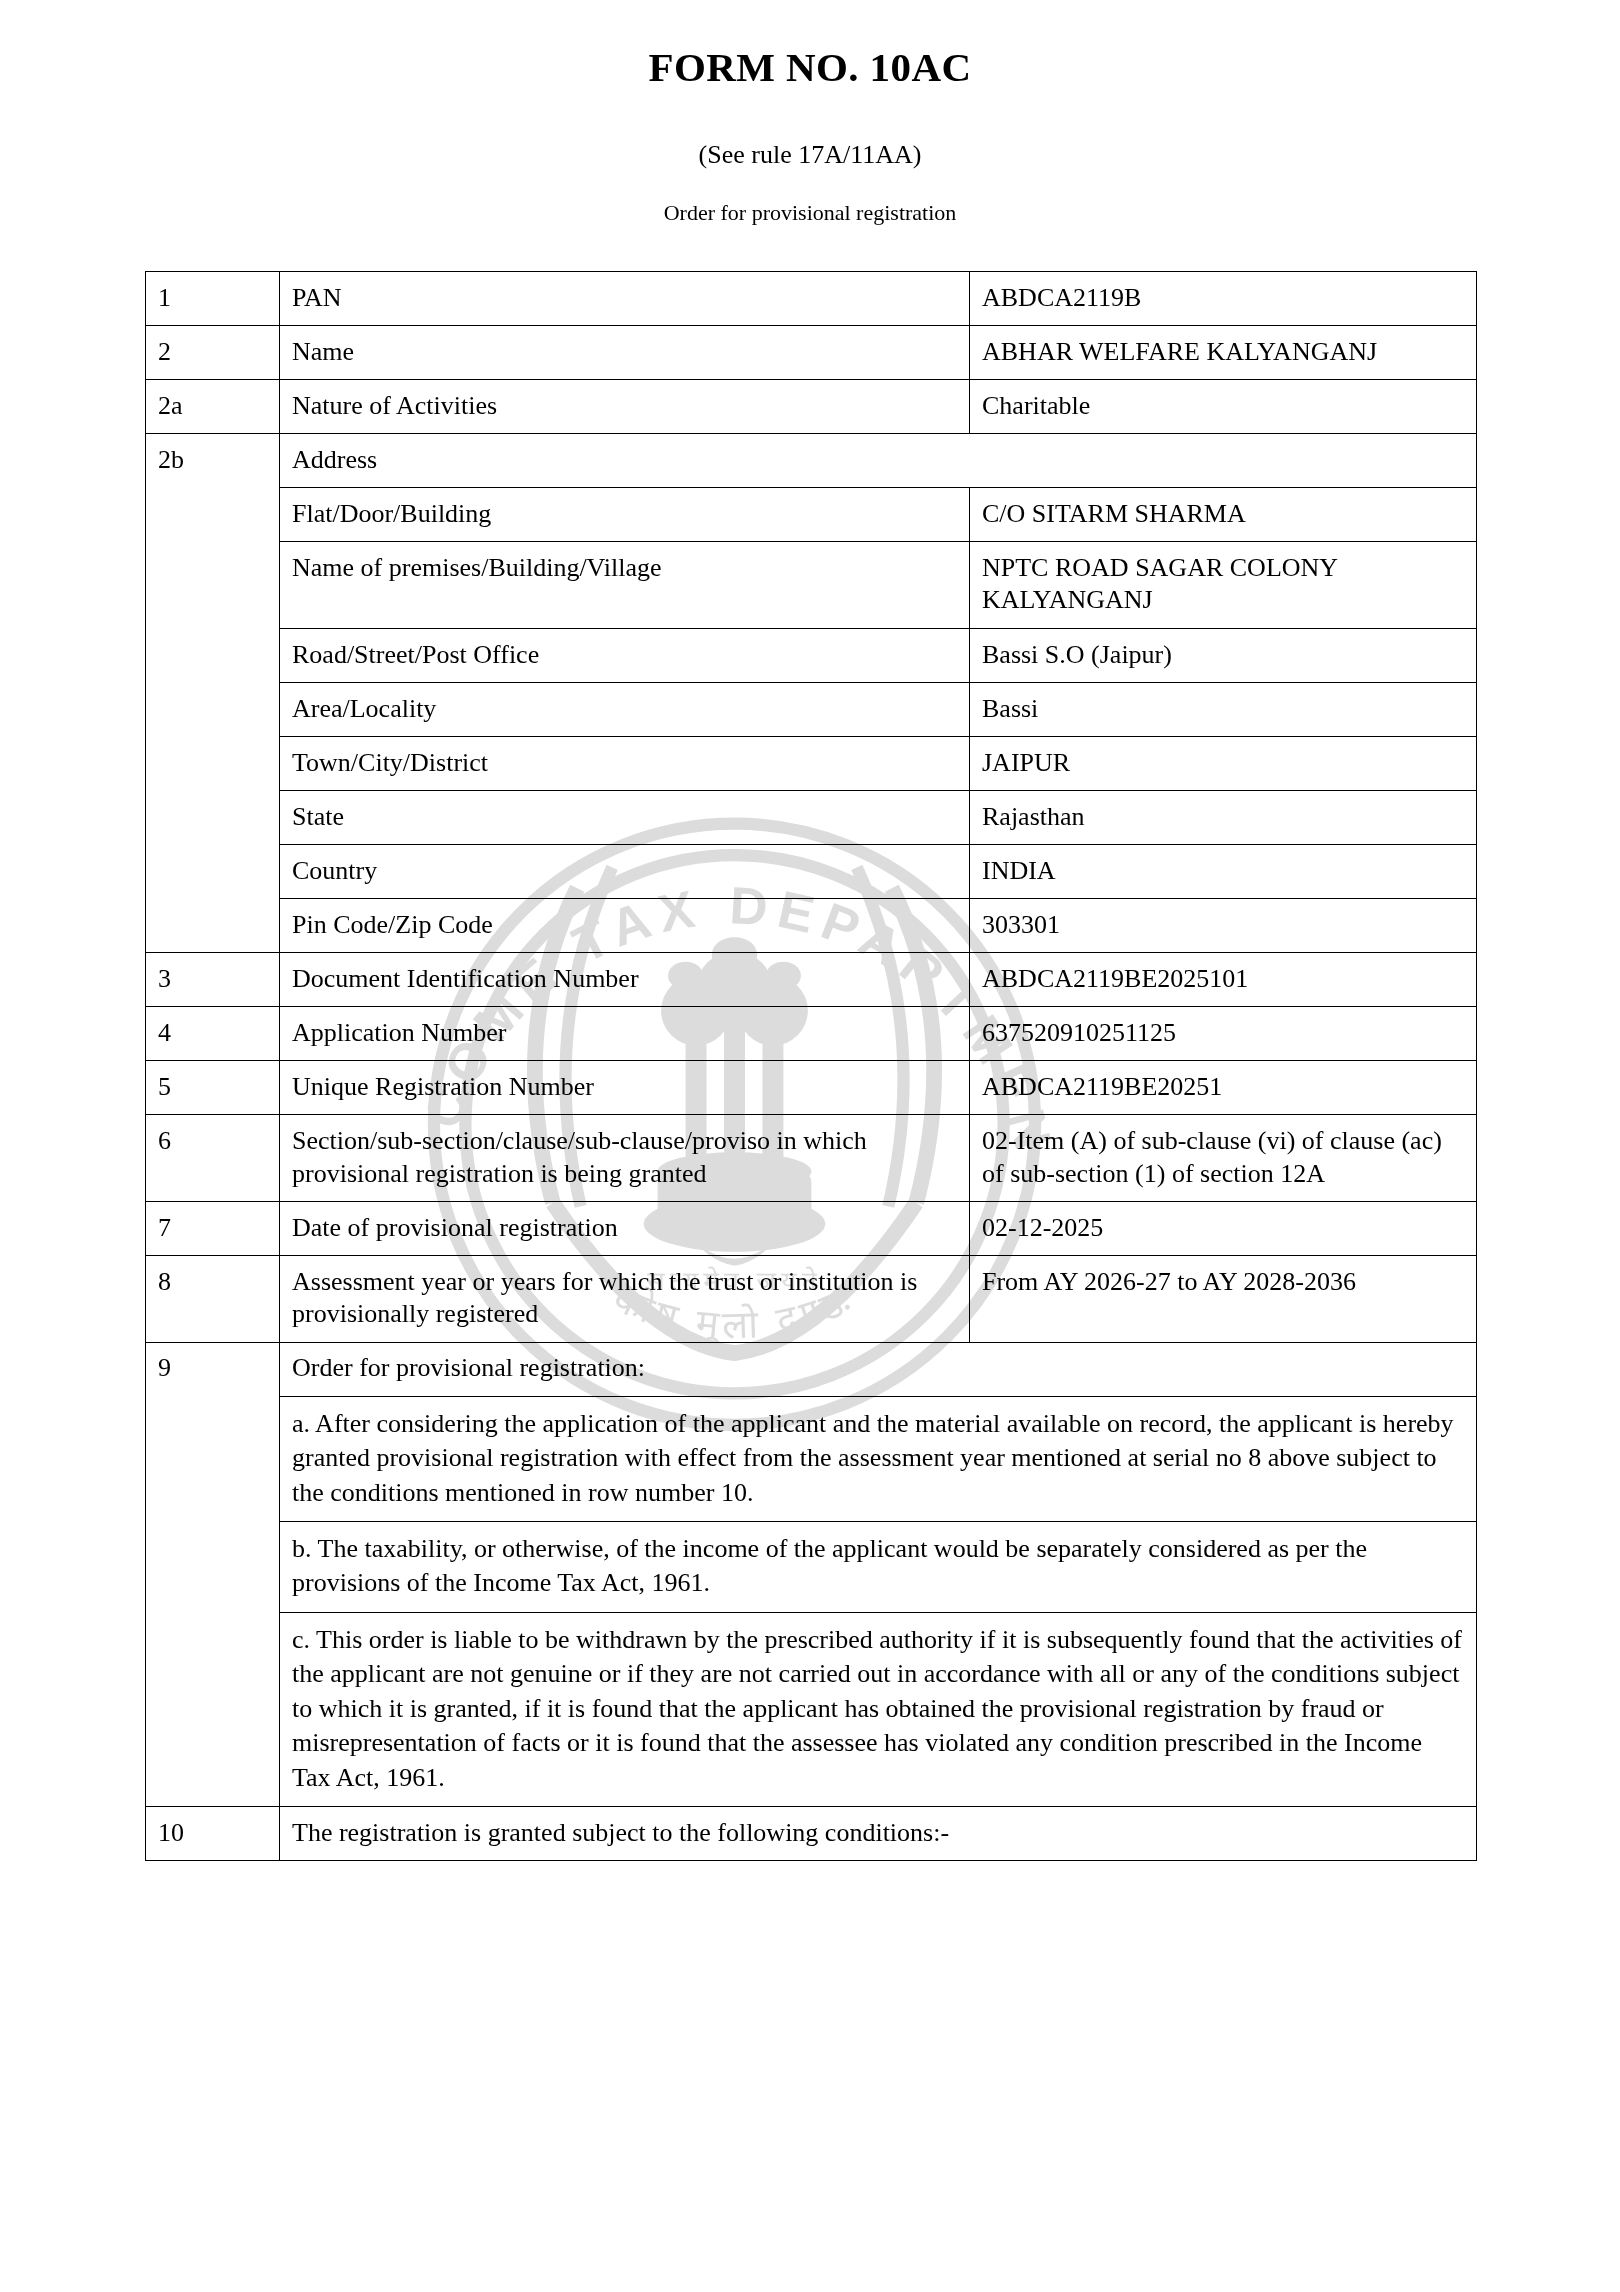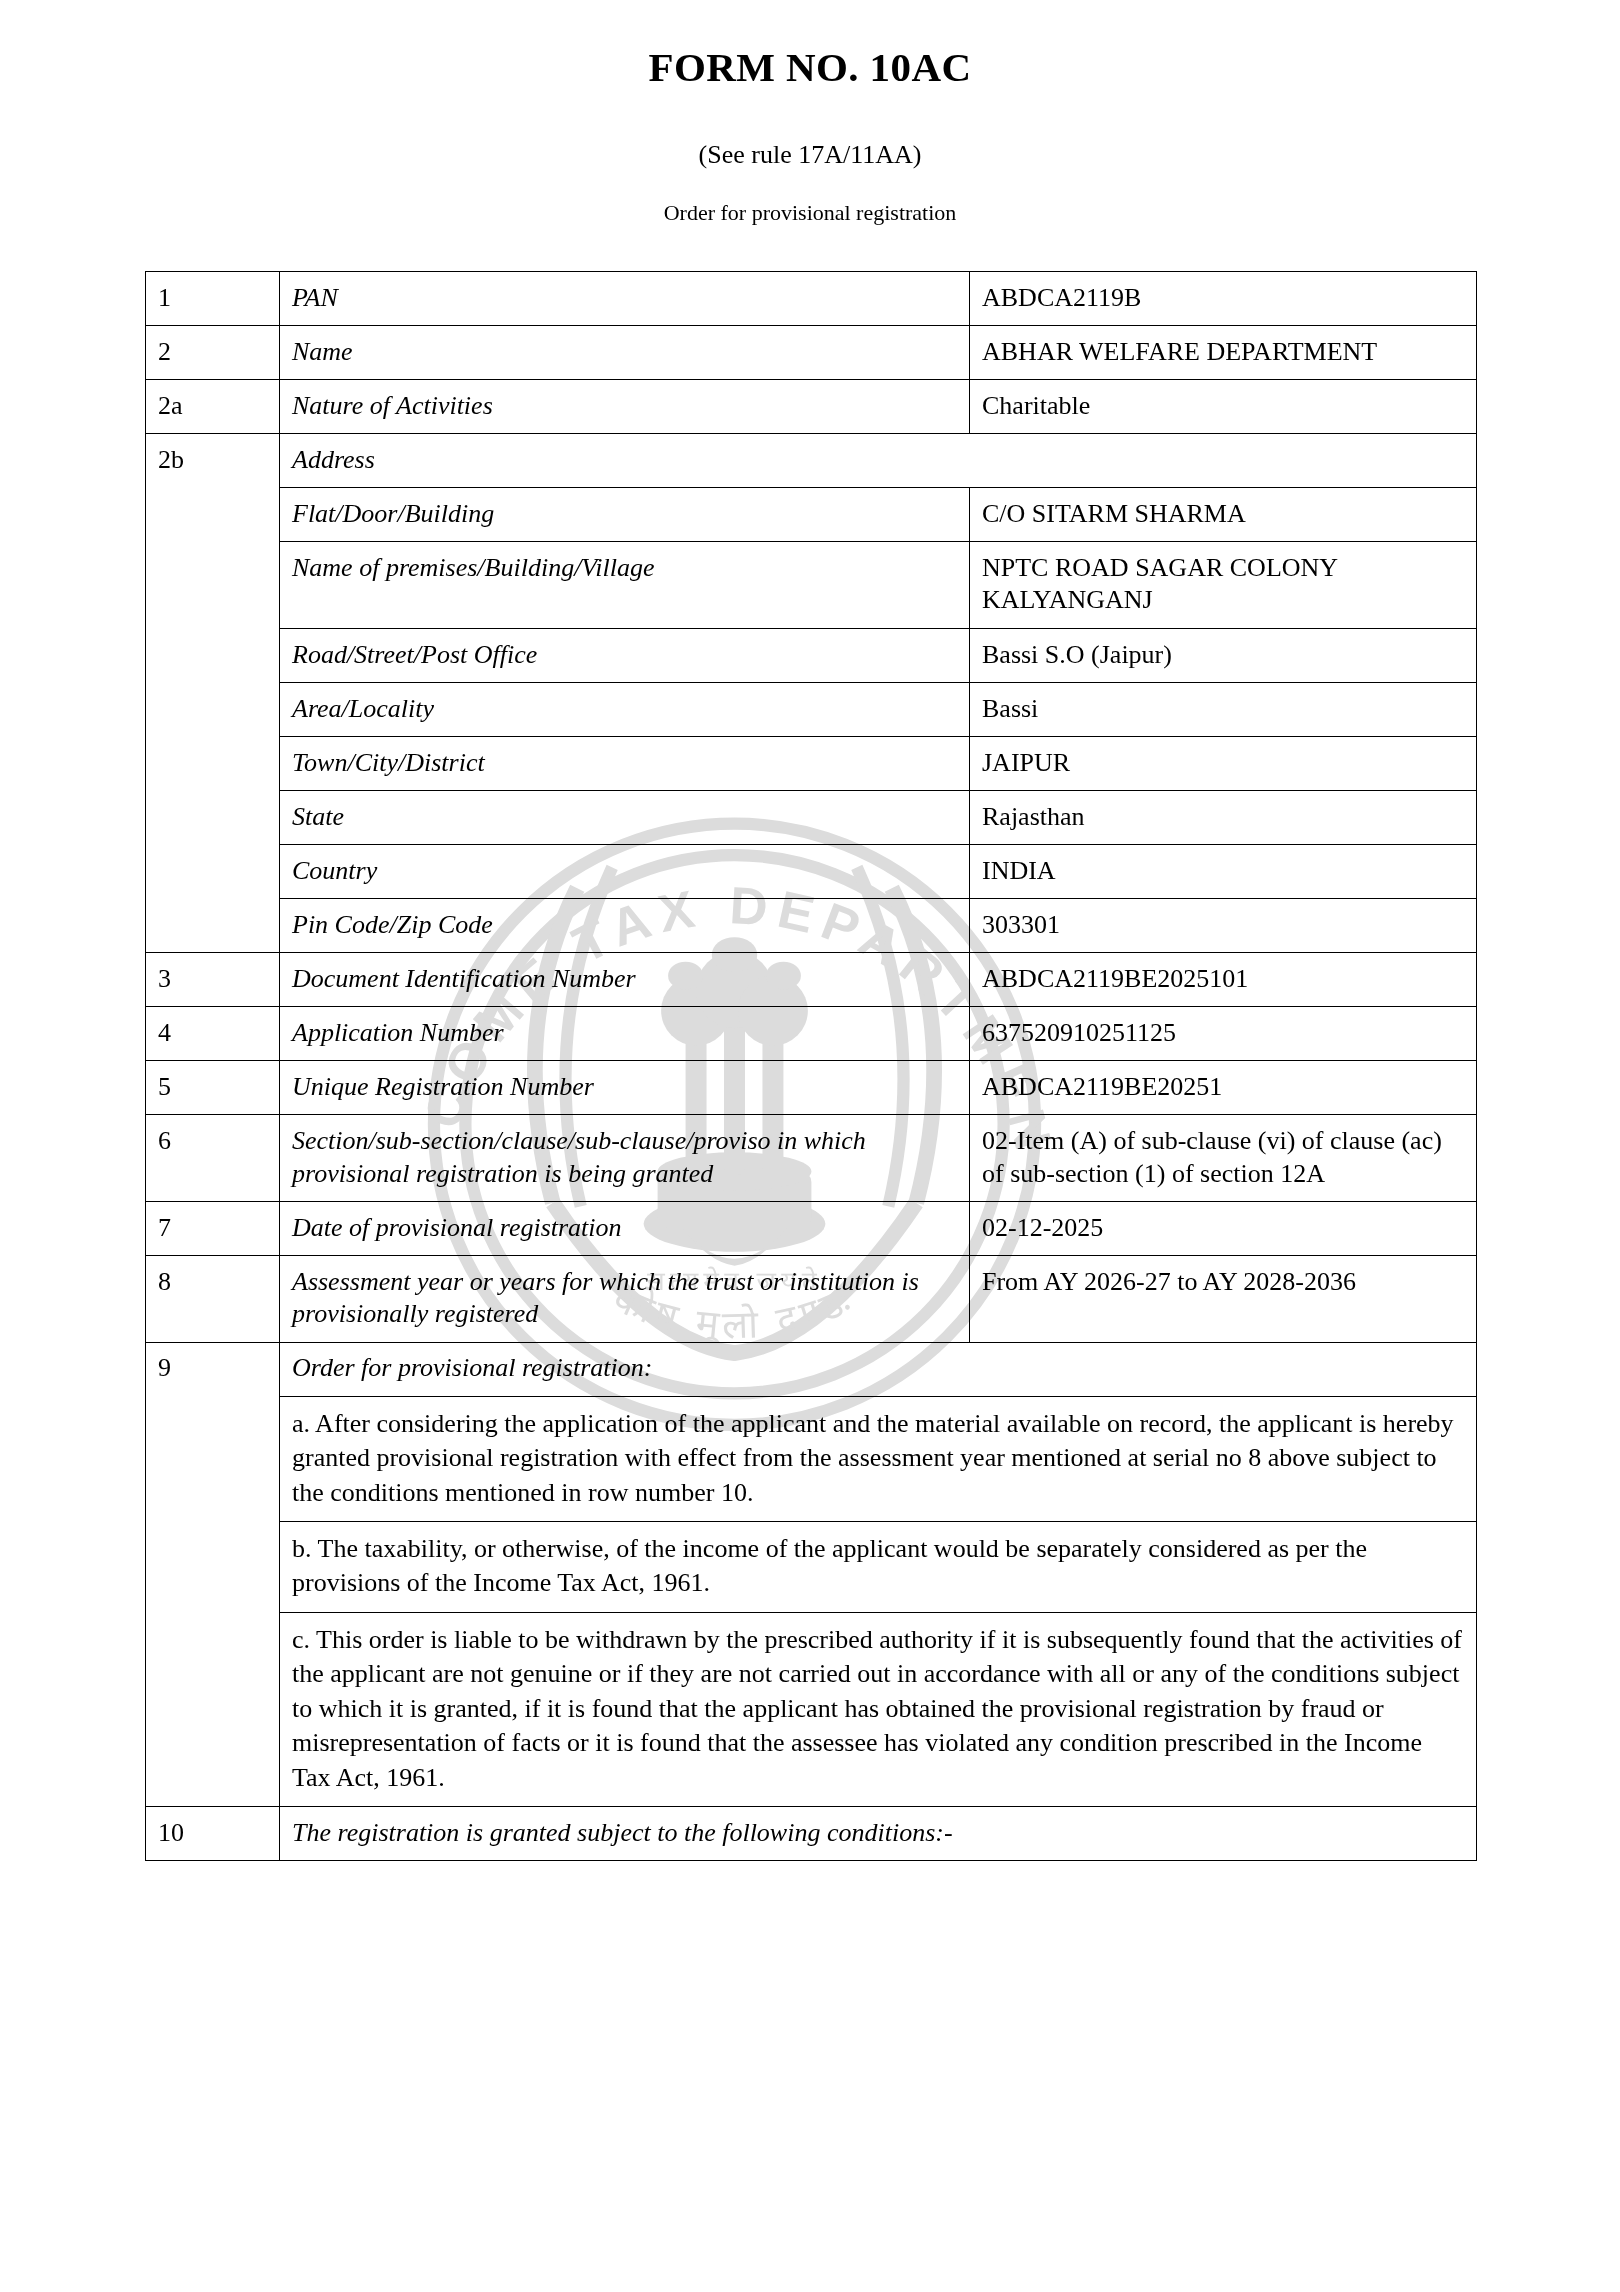--- a/index.html
+++ b/index.html
@@ -85,21 +85,21 @@
     border: 1.4px solid #000000;
     padding: 9.9px 12.5px 10.7px 12.5px;
     vertical-align: top;
     background: transparent;
   }
   col.c-sl   { width: 134px; }
   col.c-lbl  { width: 690px; }
   col.c-val  { width: 507px; }
 
   td.sl  { padding-left: 14.3px; }
-  td.lbl { padding-left: 15px; font-style: italic; }
+  td.lbl { padding-left: 15px; }
   td.val { padding-left: 15px; font-family: Liberation Serif, serif; }
 
   td.para {
     padding: 14.3px 16px 16px 15px;
     line-height: 1.33;
     margin-top: 29px;
   }
 </style>
 </head>
 <body>
@@ -166,21 +166,21 @@
 
       <tr>
         <td class="sl">1</td>
         <td class="lbl">PAN</td>
         <td class="val">ABDCA2119B</td>
       </tr>
 
       <tr>
         <td class="sl">2</td>
         <td class="lbl">Name</td>
-        <td class="val">ABHAR WELFARE DEPARTMENT</td>
+        <td class="val">ABHAR WELFARE KALYANGANJ</td>
       </tr>
 
       <tr>
         <td class="sl">2a</td>
         <td class="lbl">Nature of Activities</td>
         <td class="val">Charitable</td>
       </tr>
 
       <tr>
         <td class="sl" rowspan="9">2b</td>

